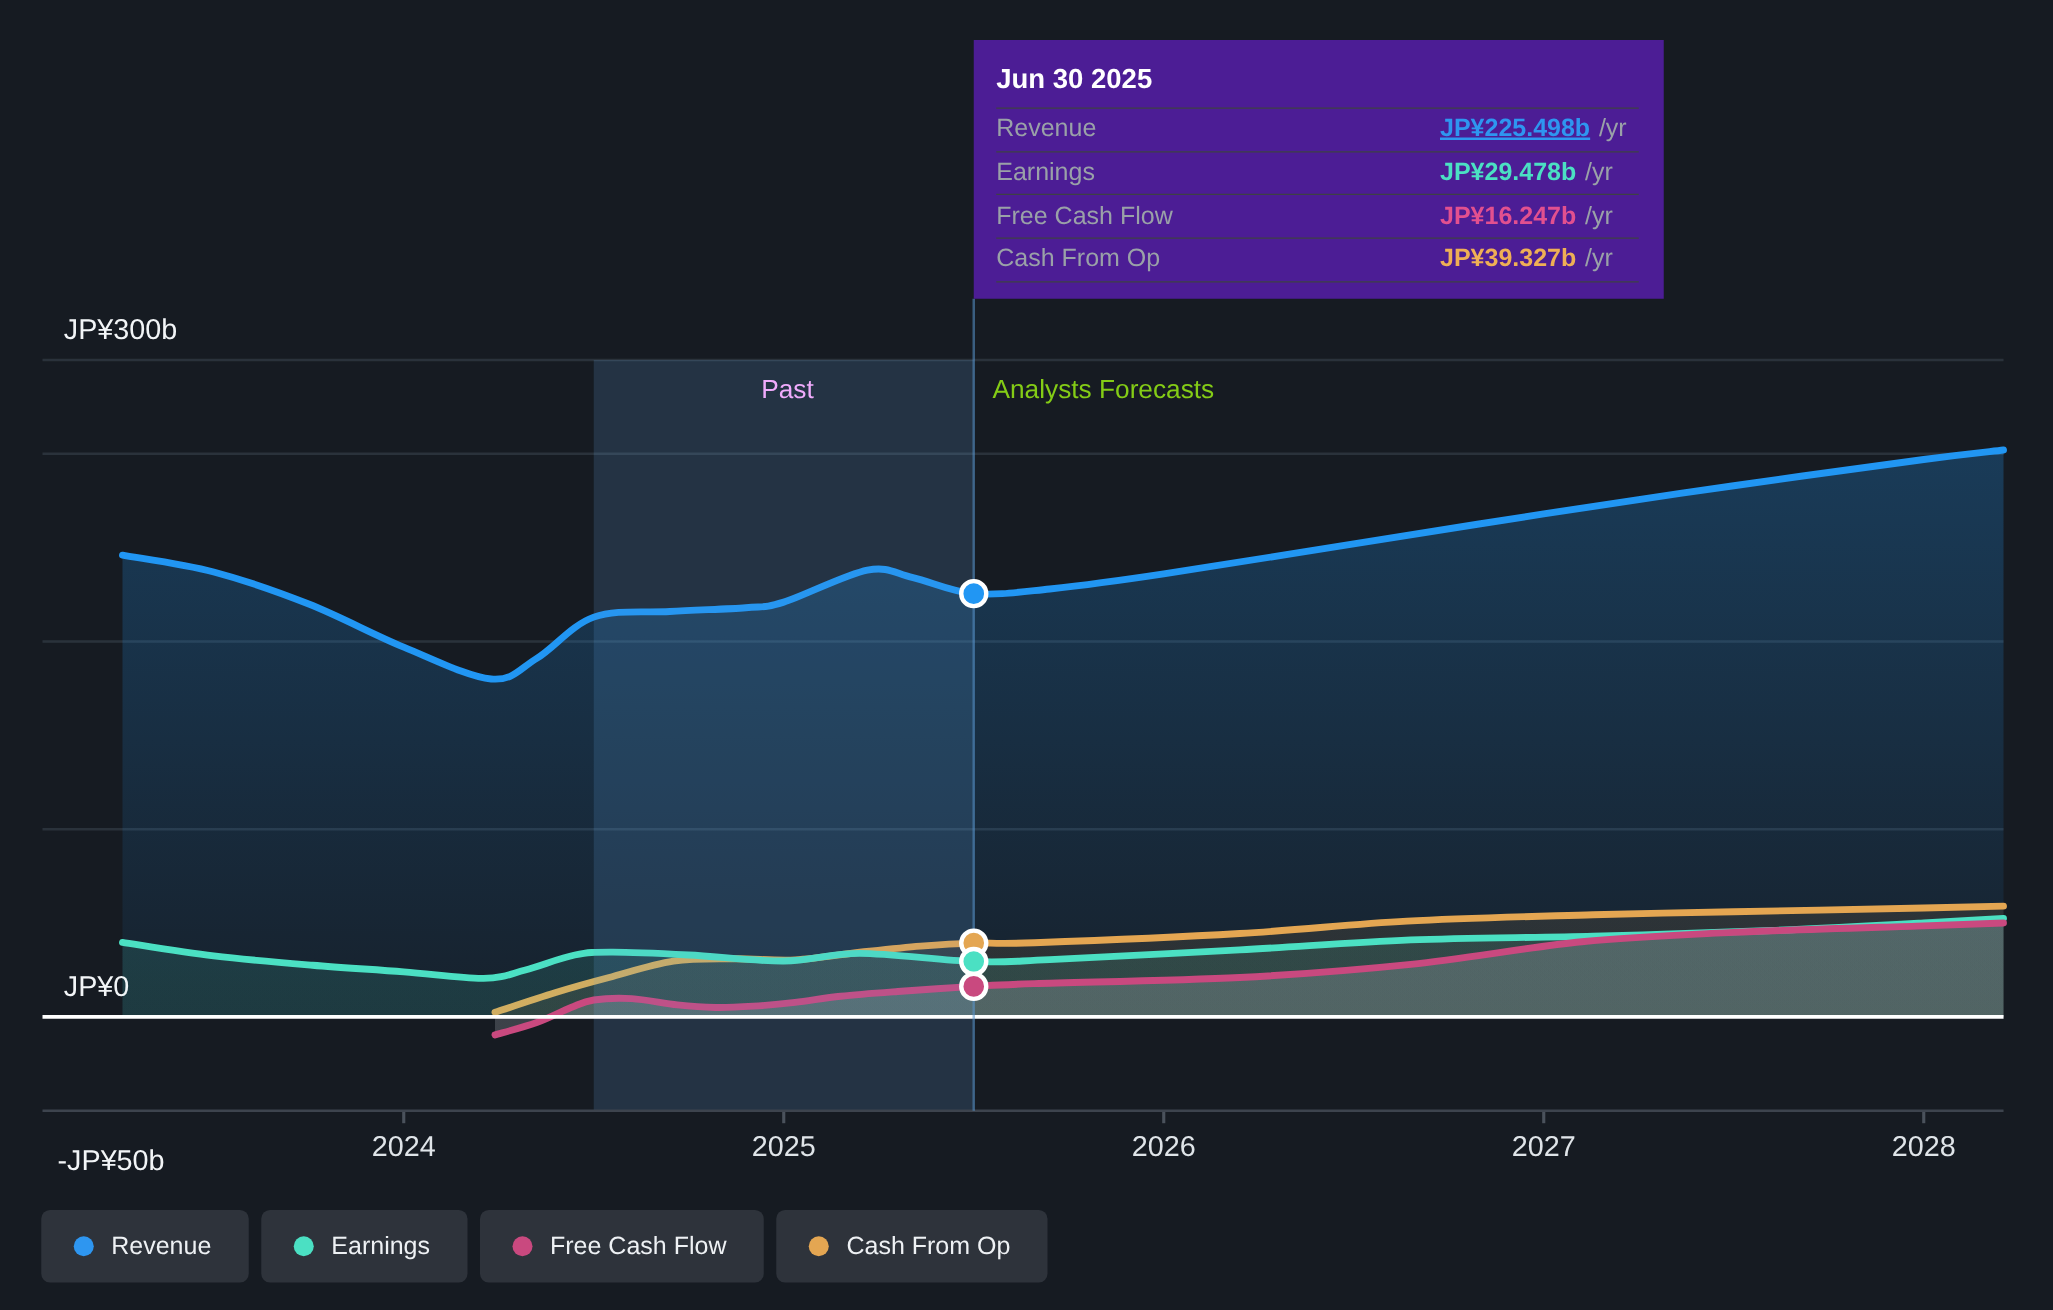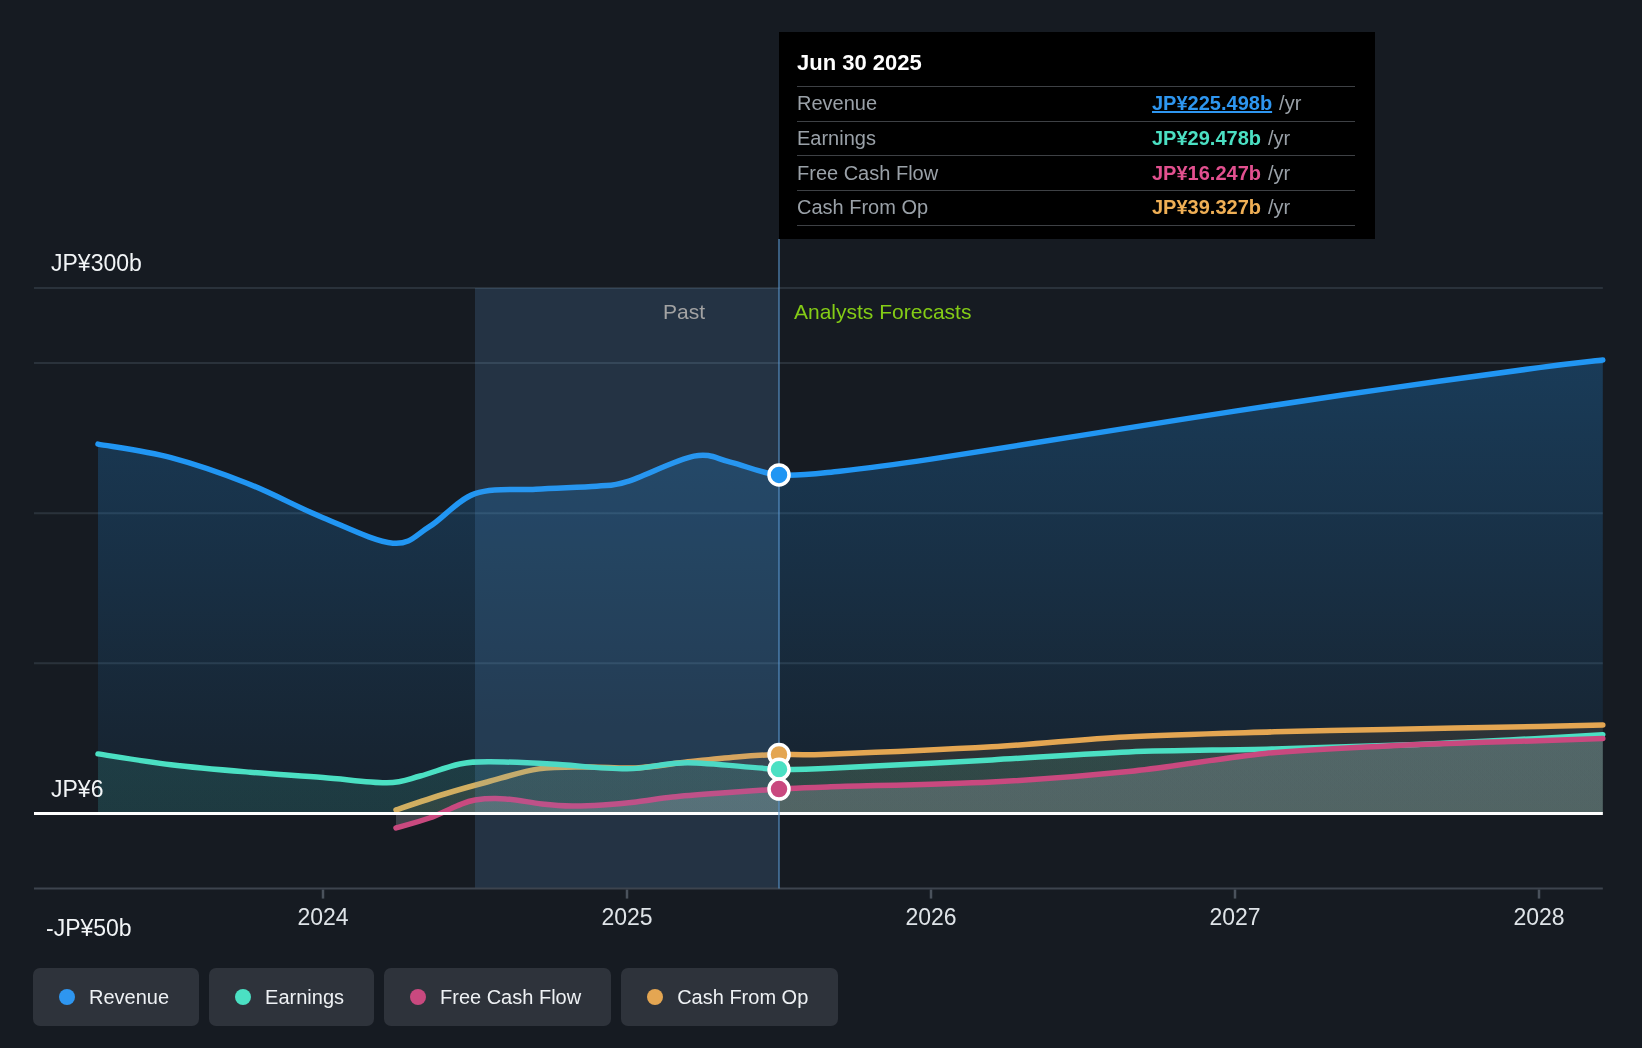--- a/index.html
+++ b/index.html
@@ -7,25 +7,25 @@
   .stage {
     position: relative;
     width: 1642px; height: 1048px;
     background: #161b22;
     font-family: "Liberation Sans", sans-serif;
     overflow: hidden;
   }
   svg.chart { position:absolute; left:0; top:0; }
   .axis-label { position:absolute; color:#f2f5f7; font-size:23px; line-height:26px; }
   .zone-label { position:absolute; font-size:21px; line-height:24px; }
-  .zone-label.past { color:#a3a3a3; text-align:center; }
+  .zone-label.past { color:#f0abfc; text-align:left; }
   .zone-label.forecast { color:#84cc16;text-align:right; }
   .tooltip {
-    position:absolute; left:779px; top:32px; width:596px; height:207px;
-    background:#000000; color:#fff; padding:12px 20px 0 18px;
+    position:absolute; left:779px; top:32px; width:552px; height:207px;
+    background:#4c1d95; color:#fff; padding:12px 20px 0 18px;
   }
   .tooltip .tt-title { font-size:22px; font-weight:700; color:#ffffff; padding:6px 0 10px 0; }
   .tooltip .tt-row {
     display:flex; align-items:center; height:34.7px;
     border-top:1px solid #3e4145; font-size:20px;
   }
   .tooltip .tt-label { color:#9aa1a8; flex:0 0 355px; }
   .tooltip .tt-value { font-weight:700; }
   .tooltip .tt-suffix { color:#9aa1a8; margin-left:7px; font-weight:400; }
   .tooltip .tt-bottom { border-top:1px solid #3e4145; height:0; }
@@ -89,21 +89,21 @@
       <line x1="1539" y1="889.575" x2="1539" y2="898.575" stroke="#4a525c" stroke-width="2.5"></line>
       <text x="1539" y="924.575" fill="#dfe4e8" font-size="23" text-anchor="middle" font-family="&quot;Liberation Sans&quot;, sans-serif">2028</text>
       <line x1="779" y1="239" x2="779" y2="888.575" stroke="rgba(90,150,205,0.55)" stroke-width="2"></line>
       <circle cx="779" cy="474.914753" r="10" fill="#2196f3" stroke="#ffffff" stroke-width="3.5"></circle>
       <circle cx="779" cy="754.4505095" r="10" fill="#e4a652" stroke="#ffffff" stroke-width="3.5"></circle>
       <circle cx="779" cy="769.238783" r="10" fill="#4be0c3" stroke="#ffffff" stroke-width="3.5"></circle>
       <circle cx="779" cy="789.1051295" r="10" fill="#c9497f" stroke="#ffffff" stroke-width="3.5"></circle>
     </svg>
 
   <div class="axis-label" style="left:51px; top:250px;">JP¥300b</div>
-  <div class="axis-label" style="left:51px; top:776px;">JP¥6</div>
+  <div class="axis-label" style="left:51px; top:776px;">JP¥0</div>
   <div class="axis-label" style="left:46px; top:897px;margin-top:18px;">-JP¥50b</div>
 
   <div class="zone-label past" style="left:609px; top:300px; width:150px;">Past</div>
   <div class="zone-label forecast" style="left:794px; top:300px;">Analysts Forecasts</div>
 
   <div class="tooltip">
     <div class="tt-title">Jun 30 2025</div>
     <div class="tt-row">
       <span class="tt-label">Revenue</span>
       <span class="tt-value" style="color: rgb(46, 150, 240); text-decoration: underline;">JP¥225.498b</span>

